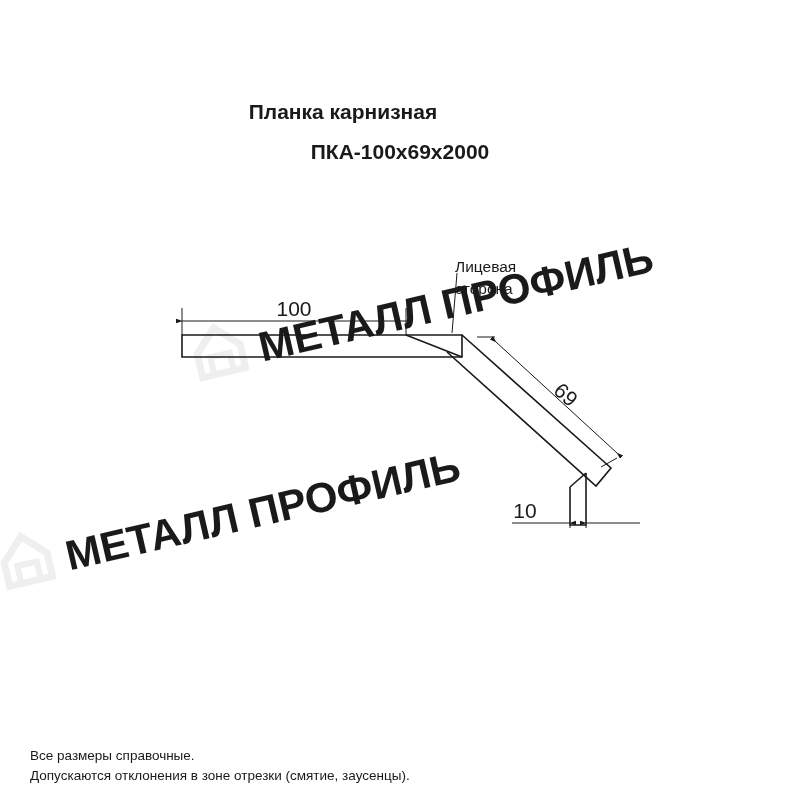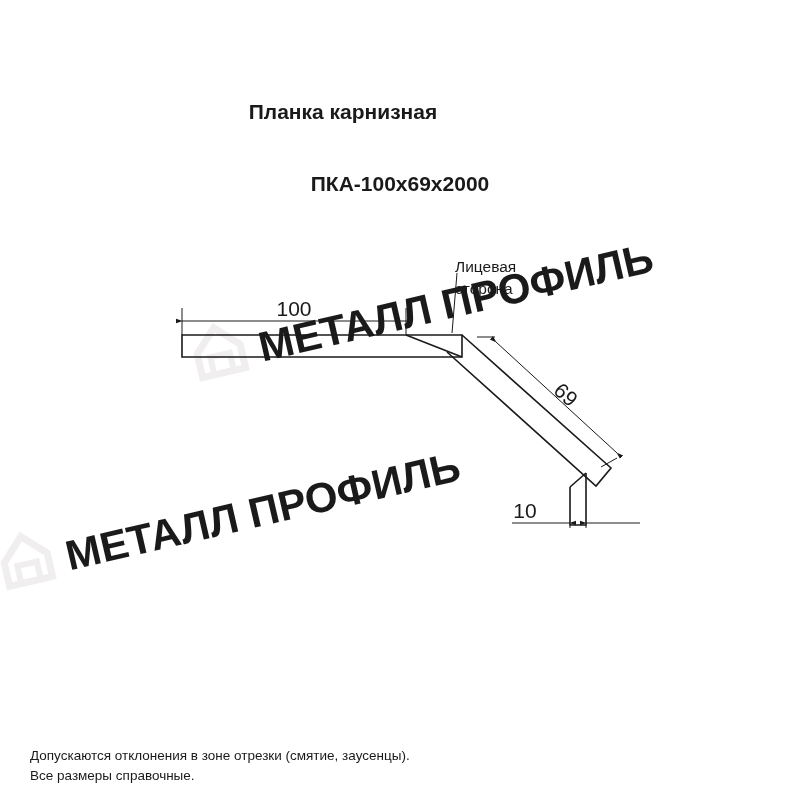--- a/index.html
+++ b/index.html
@@ -39,21 +39,20 @@
     font-weight: bold;
   }
   .code {
     position: absolute;
     top: 140px;
     left: 0;
     width: 800px;
     text-align: center;
     font-size: 21px;
     font-weight: bold;
-    margin-top: 32px;
   }
   .drawing {
     position: absolute;
     top: 200px;
     left: 0;
     width: 800px;
     height: 420px;
   }
   .watermark {
     position: absolute;
@@ -150,17 +149,17 @@
 
       <g stroke="#1a1a1a" stroke-width="1" fill="none">
         <path d="M 452,133 L 457,73"></path>
       </g>
       <text x="455" y="72" font-size="15.5">Лицевая</text>
       <text x="455" y="94" font-size="15.5">сторона</text>
     </svg>
   </div>
 
   <div class="footnotes">
+    <div>Все размеры справочные.</div>
     <div>Допускаются отклонения в зоне отрезки (смятие, заусенцы).</div>
-    <div>Все размеры справочные.</div>
   </div>
 
 </div>
 
 </body></html>

